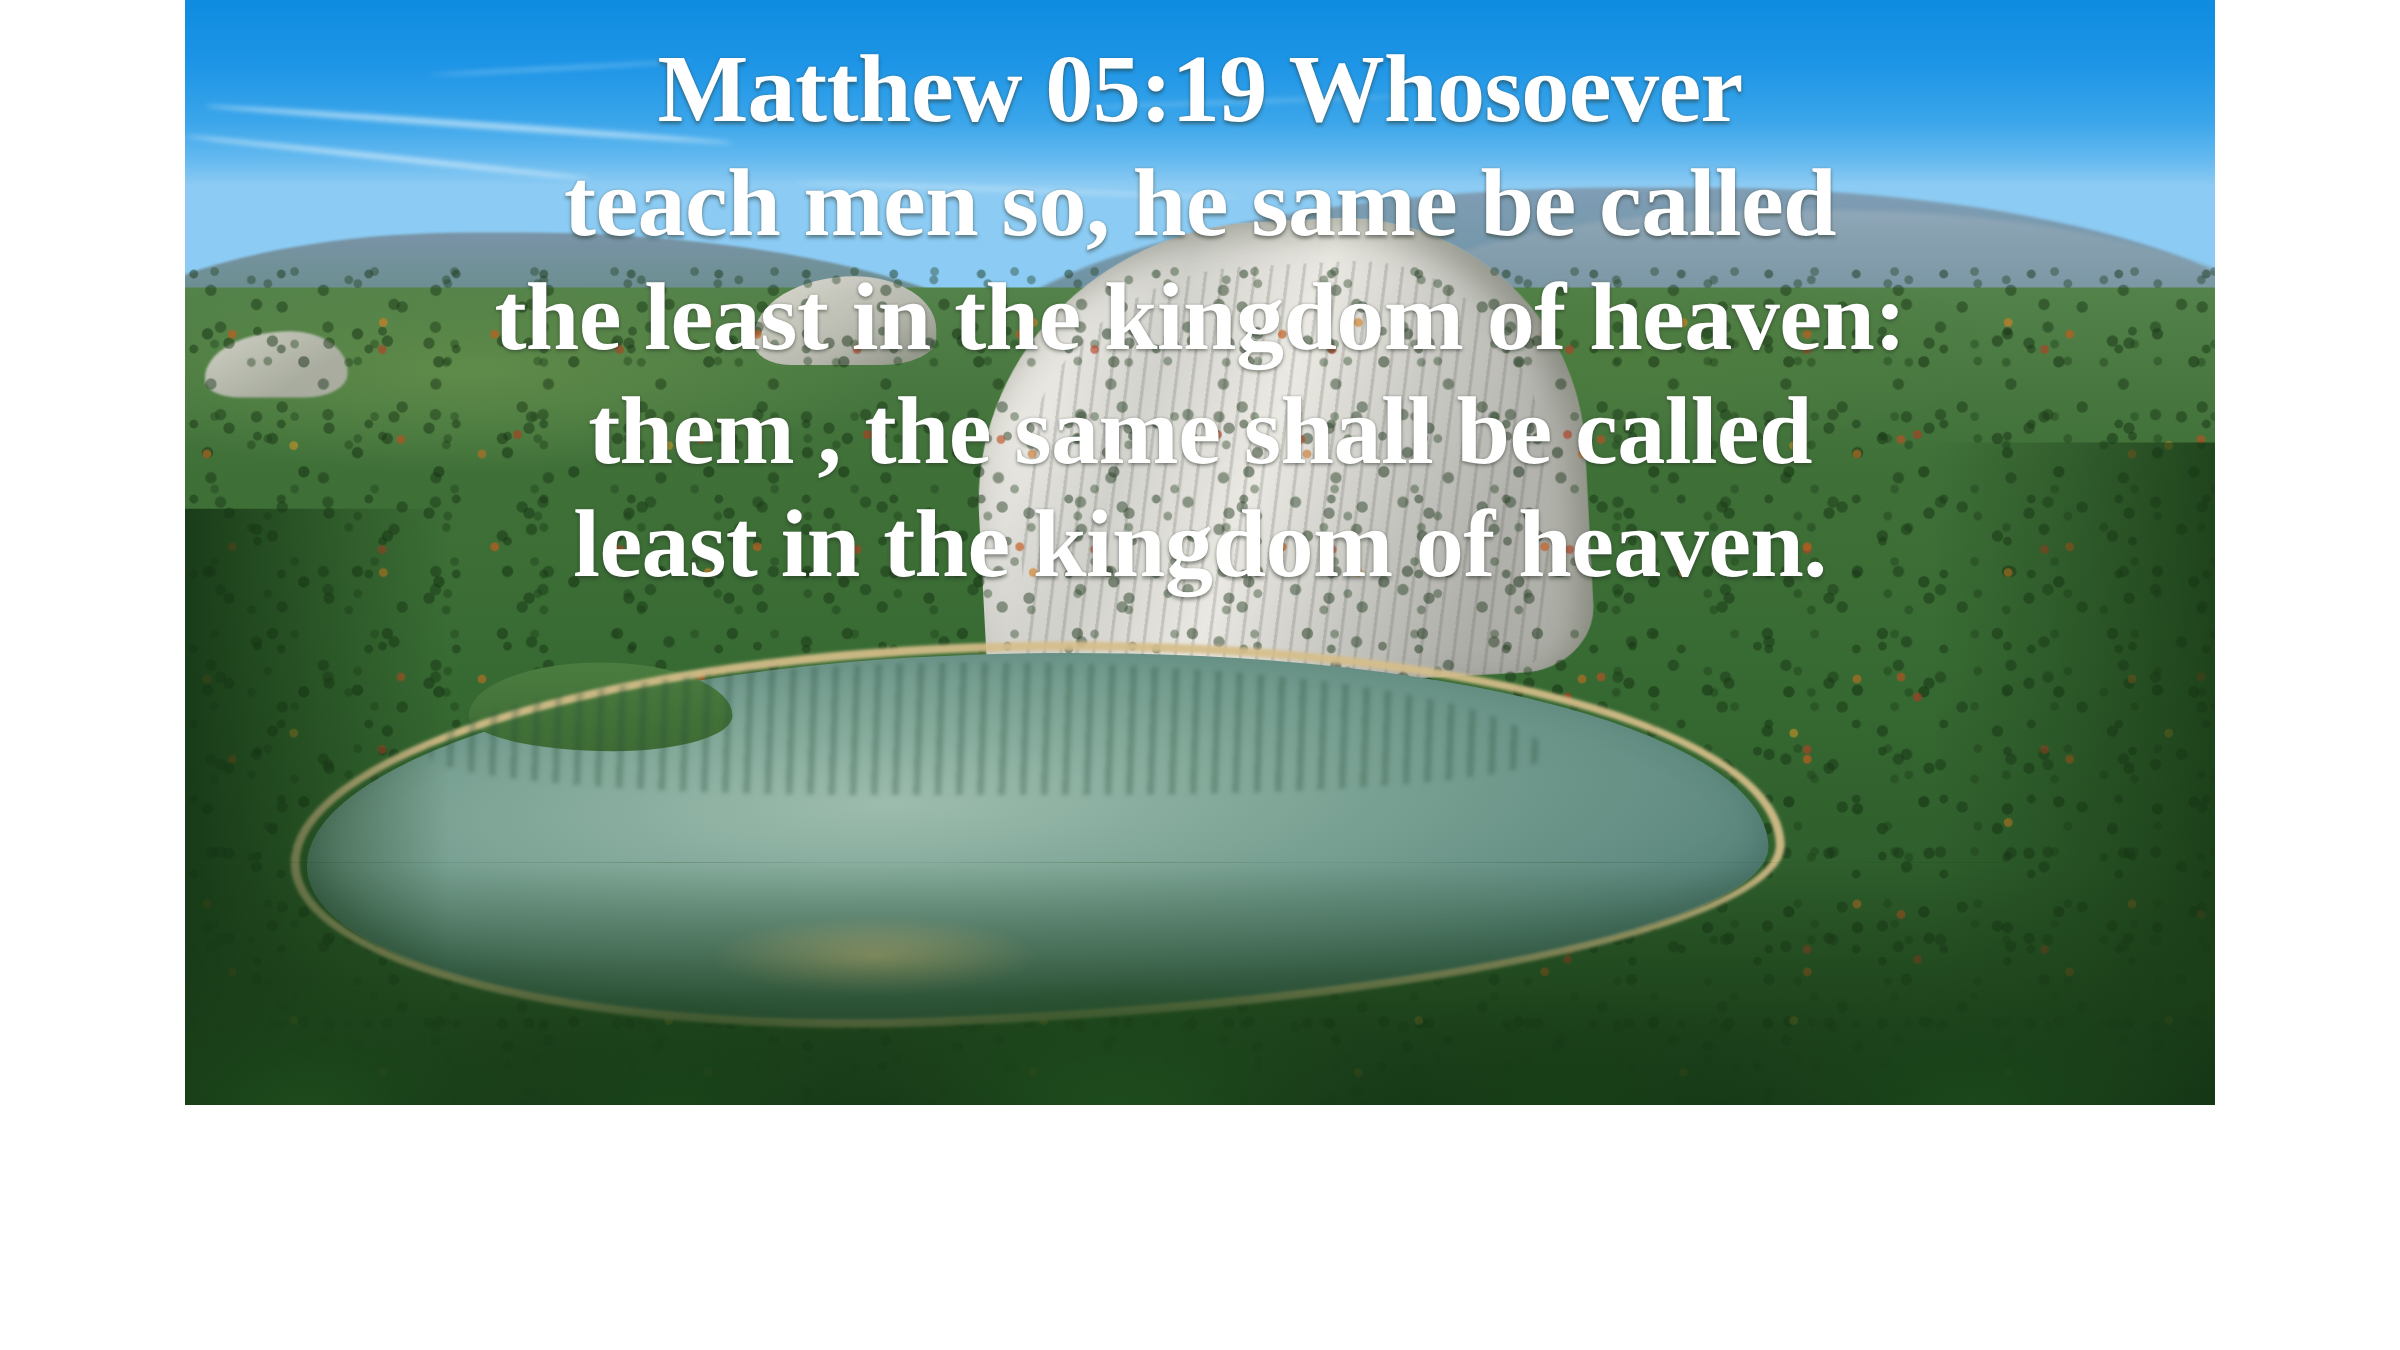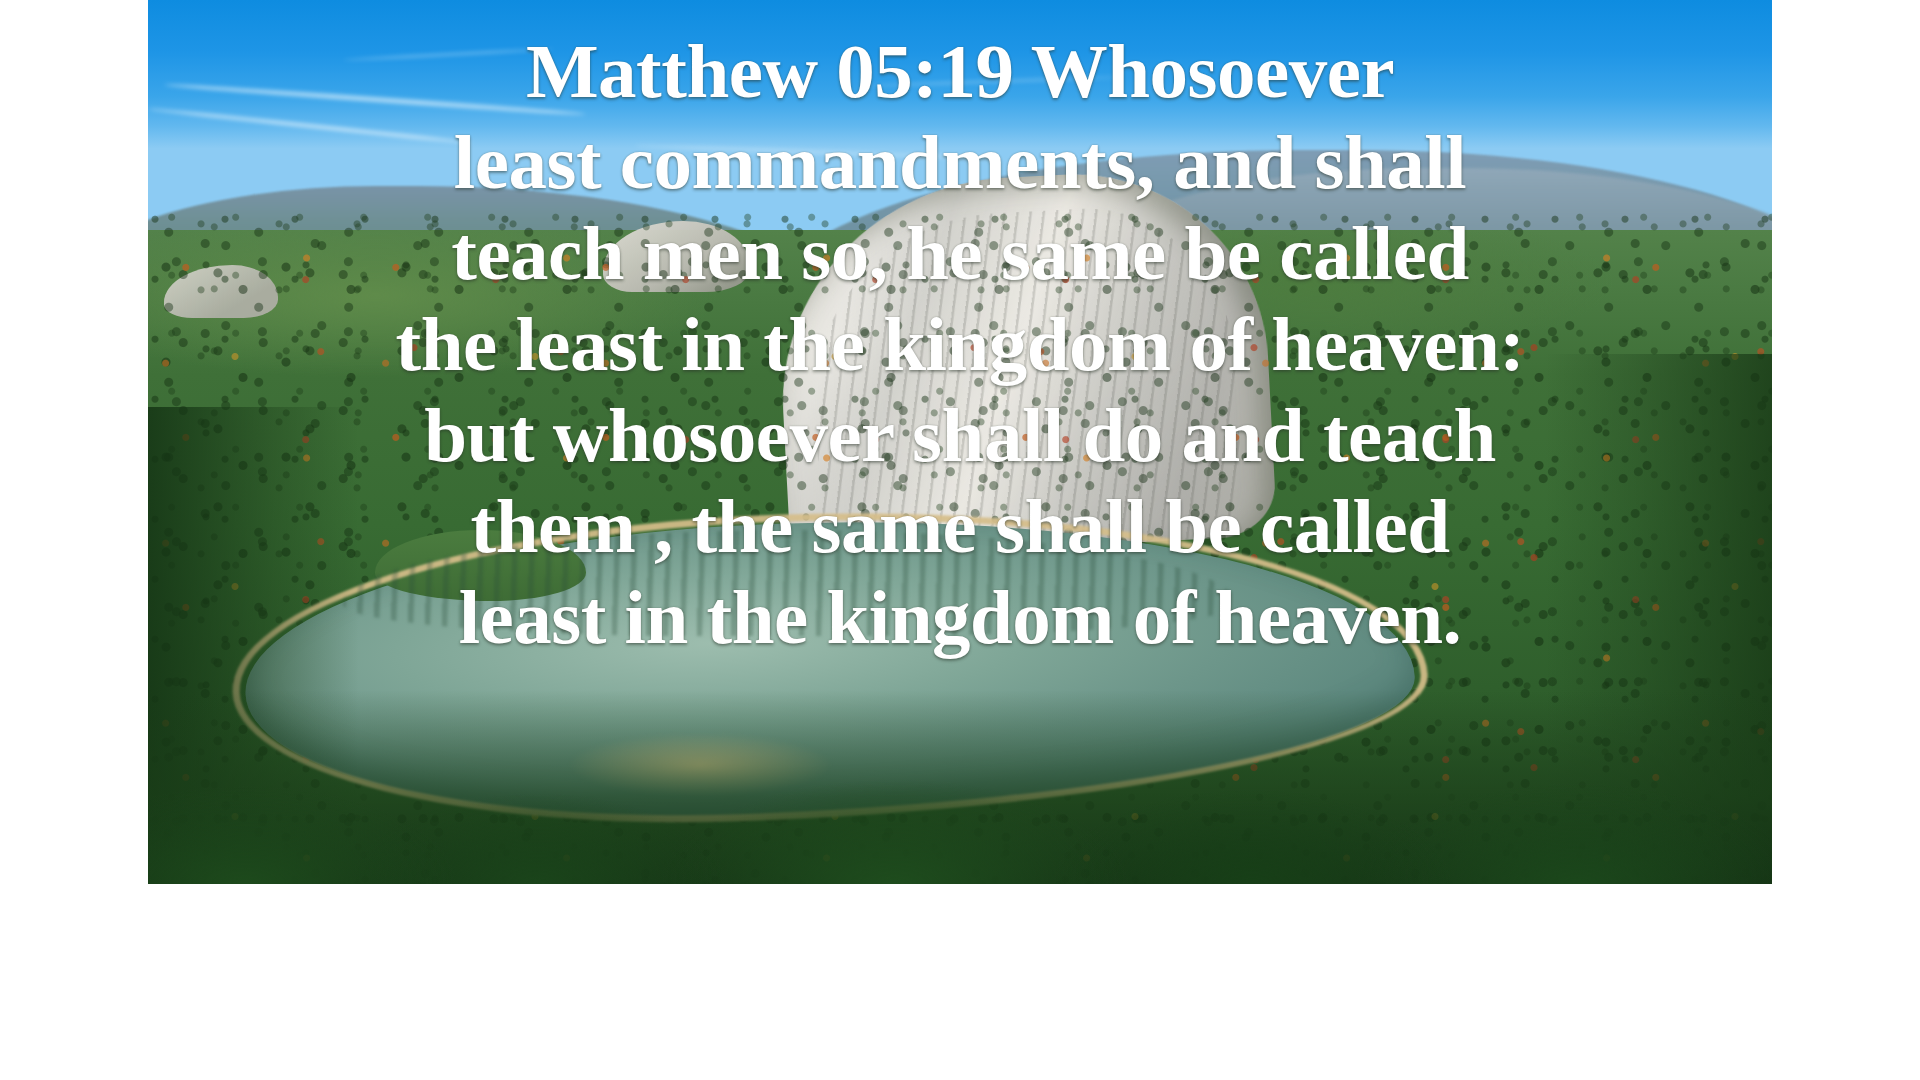--- a/index.html
+++ b/index.html
@@ -333,21 +333,19 @@
     <div class="reflections"></div>
     <div class="shallow"></div>
 
     <div class="left-trees"></div>
     <div class="right-trees"></div>
     <div class="foreground"></div>
   </div>
 
   <div id="verse">
     <span class="vline">Matthew 05:19 Whosoever</span>
-    <span class="vline">least commandments, and shall</span>
     <span class="vline">teach men so, he same be called</span>
     <span class="vline">the least in the kingdom of heaven:</span>
-    <span class="vline">but whosoever shall do and teach</span>
     <span class="vline">them , the same shall be called</span>
     <span class="vline">least in the kingdom of heaven.</span>
   </div>
 
 </div>
 
 </body></html>

